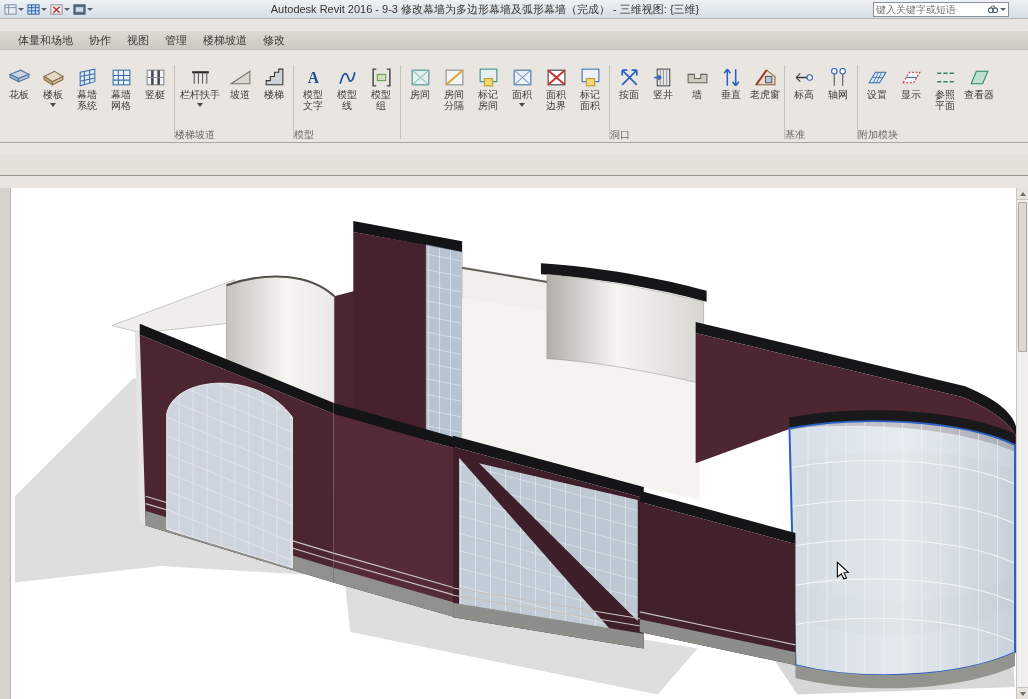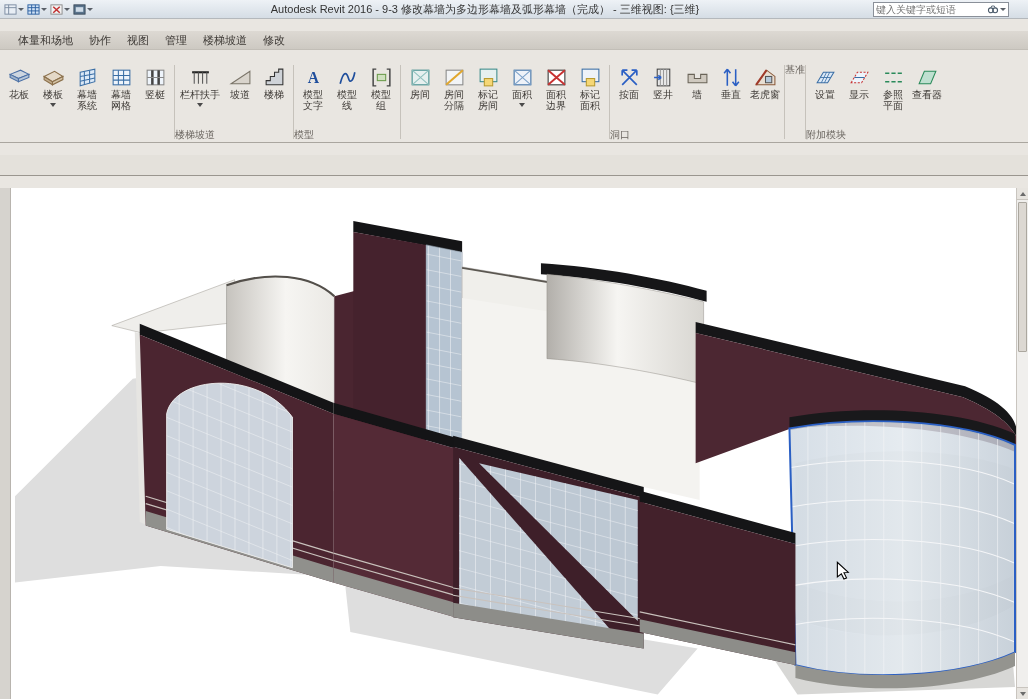--- a/index.html
+++ b/index.html
@@ -323,20 +323,38 @@
           <span class="lbl">老虎窗</span>
         </div>
       </div>
       <div class="rgroup-label">
           <span>洞口</span>
         </div>
     </div>
     <div class="gsep"></div>
 
     <div class="rgroup">
+      <div class="rgroup-buttons">
+        <div class="rbtn">
+          <span class="icon"><svg viewBox="0 0 22 22">
+                <path d="M3,11 H19" stroke="#333" stroke-width="1.4" fill="none"></path>
+                <path d="M3,11 l4,-4 M3,11 l4,4" stroke="#333" fill="none"></path>
+                <circle cx="16" cy="11" r="2.6" fill="#fff" stroke="#2a5fc4"></circle>
+              </svg></span>
+          <span class="lbl">标高</span>
+        </div>
+        <div class="rbtn">
+          <span class="icon"><svg viewBox="0 0 22 22">
+                <path d="M7,7 V19 M15,7 V19" stroke="#666" stroke-width="1.2" fill="none"></path>
+                <circle cx="7" cy="5" r="2.6" fill="#fff" stroke="#2a5fc4"></circle>
+                <circle cx="15" cy="5" r="2.6" fill="#fff" stroke="#2a5fc4"></circle>
+              </svg></span>
+          <span class="lbl">轴网</span>
+        </div>
+      </div>
       <div class="rgroup-label">
           <span>基准</span>
         </div>
     </div>
     <div class="gsep"></div>
 
     <div class="rgroup">
       <div class="rgroup-buttons">
         <div class="rbtn">
           <span class="icon"><svg viewBox="0 0 22 22">

